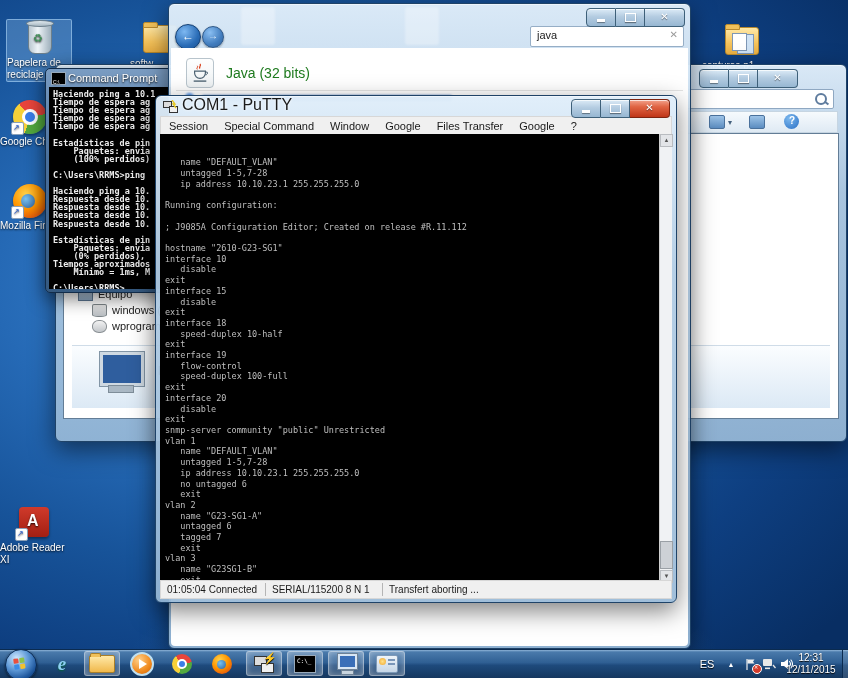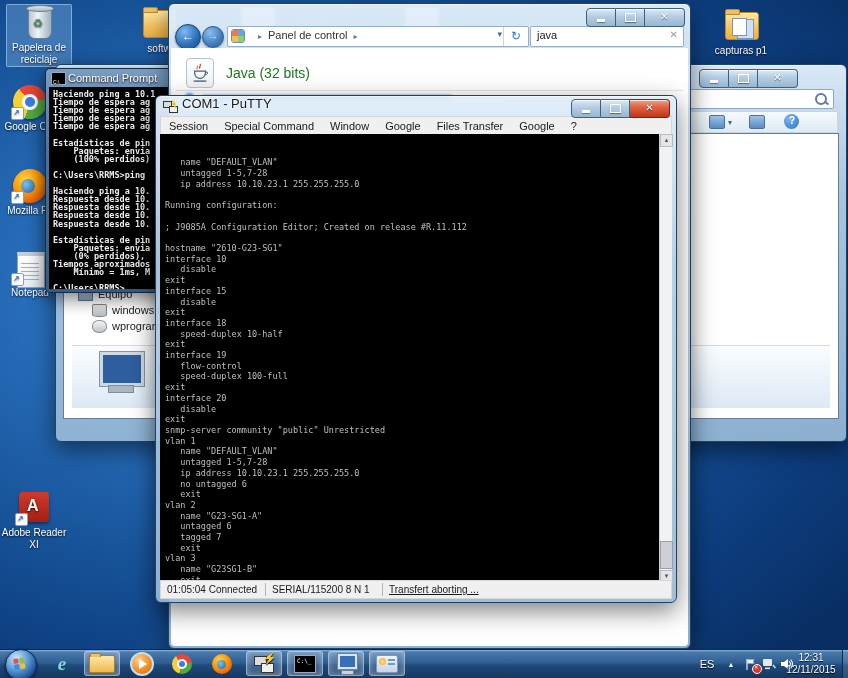--- a/index.html
+++ b/index.html
@@ -3,22 +3,22 @@
 <meta charset="utf-8">
 <style>
   html,body{margin:0;padding:0;background:#000;}
   .screen{position:relative;width:848px;height:678px;overflow:hidden;
     font-family:"Liberation Sans",sans-serif;
     background:radial-gradient(ellipse 760px 520px at 30% 42%, #3f8cda 0%, #2569b5 34%, #175399 55%, #0e3f81 76%, #082e63 100%);}
   .screen::after{content:"";position:absolute;left:0;bottom:28px;width:100%;height:120px;
     background:radial-gradient(ellipse 420px 90px at 50% 100%, rgba(120,200,240,.28), rgba(0,0,0,0) 70%);pointer-events:none;}
 
   
-  .dicon{position:absolute;z-index:1;text-align:center;color:#fff;font-size:10px;line-height:12px;
-    text-shadow:0 1px 2px rgba(0,0,0,.85);}
+  .dicon{position:absolute;z-index:1;color:#fff;font-size:10px;line-height:12px;
+    text-shadow:0 1px 2px rgba(0,0,0,.85);margin-top:15px;}
   .dicon.sel{background:rgba(140,190,235,.35);border:1px solid rgba(170,210,245,.6);border-radius:2px;}
   .ic{position:relative;width:40px;height:36px;margin:0 auto 1px;}
   .sc{position:absolute;left:1px;bottom:0;width:11px;height:11px;background:#fff;border:1px solid #8aa0b8;border-radius:2px;}
   .sc::before{content:"\2197";position:absolute;left:1px;top:-1px;font-size:8px;color:#2a5fd0;}
   .ic-trash{position:absolute;left:9px;top:2px;width:22px;height:30px;border-radius:4px 4px 7px 7px;
     background:linear-gradient(90deg,#b9c6cf,#eef4f8 40%,#9fb0bc);border:1px solid #6c7f8c;}
   .ic-trash::before{content:"";position:absolute;left:-3px;top:-3px;width:26px;height:5px;border-radius:50%;
     background:linear-gradient(#dfe8ee,#a8b8c2);border:1px solid #6c7f8c;}
   .ic-trash::after{content:"\267B";position:absolute;left:4px;top:9px;font-size:11px;color:#3f8f57;}
   .ic-folder{position:absolute;left:4px;top:4px;width:32px;height:26px;border-radius:2px 3px 3px 3px;
@@ -123,37 +123,37 @@
   .javaicon{width:26px;height:28px;border:1px solid #b8c4cc;border-radius:4px;background:linear-gradient(#fdfefe,#eef2f4);
     display:flex;align-items:center;justify-content:center;margin-right:12px;}
   .javalink{font-size:14px;}
   .cp .divider{position:absolute;left:5px;right:5px;top:42px;height:0;border-top:1px solid #e4e4e4;}
   .ghostlink{position:absolute;left:14px;top:45px;display:flex;align-items:center;filter:blur(1px);opacity:.8;}
   .ghostlink .ball{width:9px;height:9px;border-radius:50%;background:#2f7ae0;margin-right:8px;}
   .ghostlink .bar{width:250px;height:6px;background:#3b74c8;border-radius:2px;}
   .ghosticon{position:absolute;top:3px;width:34px;height:38px;background:rgba(255,255,255,.3);border-radius:3px;filter:blur(1px);}
 
   
-  .putty .title{position:absolute;left:26px;top:0;font-size:13px;color:#1a1a1a;text-shadow:0 0 3px #fff;}
+  .putty .title{position:absolute;left:26px;top:0;font-size:16px;color:#1a1a1a;text-shadow:0 0 3px #fff;}
   .putty-ic{position:absolute;left:7px;top:4px;width:15px;height:14px;}
   .menubar{position:absolute;left:4px;right:4px;top:20px;height:17px;background:#f0f0f0;border:1px solid #d7d7d7;
     font-size:11px;color:#1a1a1a;display:flex;align-items:center;}
   .menubar span{padding:0 8px;}
   .term{position:absolute;left:4px;top:38px;width:499px;height:449px;background:#000;overflow:hidden;
     font:8.5px/10.7px "DejaVu Sans Mono",monospace;color:#bfbfbf;white-space:pre;padding:2px 0 0 5px;box-sizing:border-box;}
   .vscroll{position:absolute;right:4px;top:38px;width:13px;height:449px;background:#f0f2f4;border-left:1px solid #d0d0d0;box-sizing:border-box;}
   .sarrow{position:absolute;left:0;width:13px;height:13px;background:#e3e5e8;border:1px solid #b9bcc0;box-sizing:border-box;
     text-align:center;font-size:6px;line-height:11px;color:#555;}
   .sarrow.up{top:0;}.sarrow.up::after{content:"\25B2";}
   .sarrow.dn{bottom:0;}.sarrow.dn::after{content:"\25BC";}
   .sthumb{position:absolute;left:0;bottom:14px;width:13px;height:28px;background:#cdd1d6;border:1px solid #9aa0a6;box-sizing:border-box;}
   .statusbar{position:absolute;left:4px;right:4px;bottom:3px;height:17px;background:#f0f0f0;border:1px solid #d7d7d7;
     display:flex;font-size:10px;color:#1a1a1a;align-items:center;}
   .scell{padding:0 6px;border-right:1px solid #b5b5b5;height:13px;line-height:13px;white-space:nowrap;}
-  .scell.c1{width:92px;}.scell.c2{width:104px;}.scell.c3{border-right:none;flex:1;text-decoration:underline;}
+  .scell.c1{width:92px;}.scell.c2{width:104px;}.scell.c3{border-right:none;flex:1;}
 
   
   .taskbar{position:absolute;left:0;bottom:0;width:848px;height:28px;z-index:10;
     background:linear-gradient(180deg,#8fb4d8 0,#4a7aab 2px,#2f5f93 45%,#1e4a7c 55%,#15375f 100%);
     border-top:1px solid #0b2b50;}
   .orb{position:absolute;left:5px;top:-1px;width:30px;height:30px;border-radius:50%;border:1px solid #0a2a52;
     background:radial-gradient(circle at 35% 28%,#cfe9ff,#5f9ad8 40%,#1c549a 72%,#0c315f);box-shadow:0 1px 3px rgba(0,0,0,.6);}
   .flag{position:absolute;left:8px;top:8px;width:13px;height:13px;transform:rotate(-8deg);}
   .flag i{position:absolute;width:5px;height:5px;border-radius:1px;}
   .flag .f1{left:0;top:0;background:#e8503f;}
@@ -227,27 +227,20 @@
       </div>
     <div>Google Chr</div>
   </div>
   <div class="dicon" style="left:0px;top:168px;width:60px">
     <div class="ic">
         <div class="ic-firefox"></div>
         <span class="sc"></span>
       </div>
     <div>Mozilla Fir</div>
   </div>
-  <div class="dicon" style="left:0px;top:250px;width:60px">
-    <div class="ic">
-        <div class="ic-page lines"></div>
-        <span class="sc"></span>
-      </div>
-    <div>Notepad</div>
-  </div>
   <div class="dicon" style="left:0px;top:490px;width:68px">
     <div class="ic">
         <div class="ic-adobe"></div>
         <span class="sc"></span>
       </div>
     <div>Adobe Reader XI</div>
   </div>
 
   <div class="win glass explorer" style="left:55px;top:64px;width:790px;height:376px;z-index:2">
     <div class="capbtns" style="top:4px;right:48px">
@@ -304,26 +297,20 @@
     <div class="ghosticon" style="left:72px"></div>
     <div class="ghosticon" style="left:236px"></div>
     <div class="capbtns" style="top:4px;right:5px">
       <div class="cbtn first gmin"></div>
       <div class="cbtn gmax"></div>
       <div class="cbtn last gclose"></div>
     </div>
     <div class="navrow">
       <div class="navball" style="left:6px;top:0"></div>
       <div class="navball fwd" style="left:33px"></div>
-      <div class="addr">
-        <span class="cpic"></span>
-        <span class="crumbtext caret-l caret-r">Panel de control</span>
-        <span class="dd"></span>
-        <span class="refresh"></span>
-      </div>
     </div>
     <div class="searchbox2">
       <span class="q">java</span>
       <span class="clr"></span>
     </div>
     <div class="content">
       <div class="javarow">
         <span class="javaicon">
           <svg width="18" height="20" viewBox="0 0 20 22">
             <path d="M10 1c2 2-2 3 0 5" stroke="#d63a14" fill="none" stroke-width="1.4"></path>

